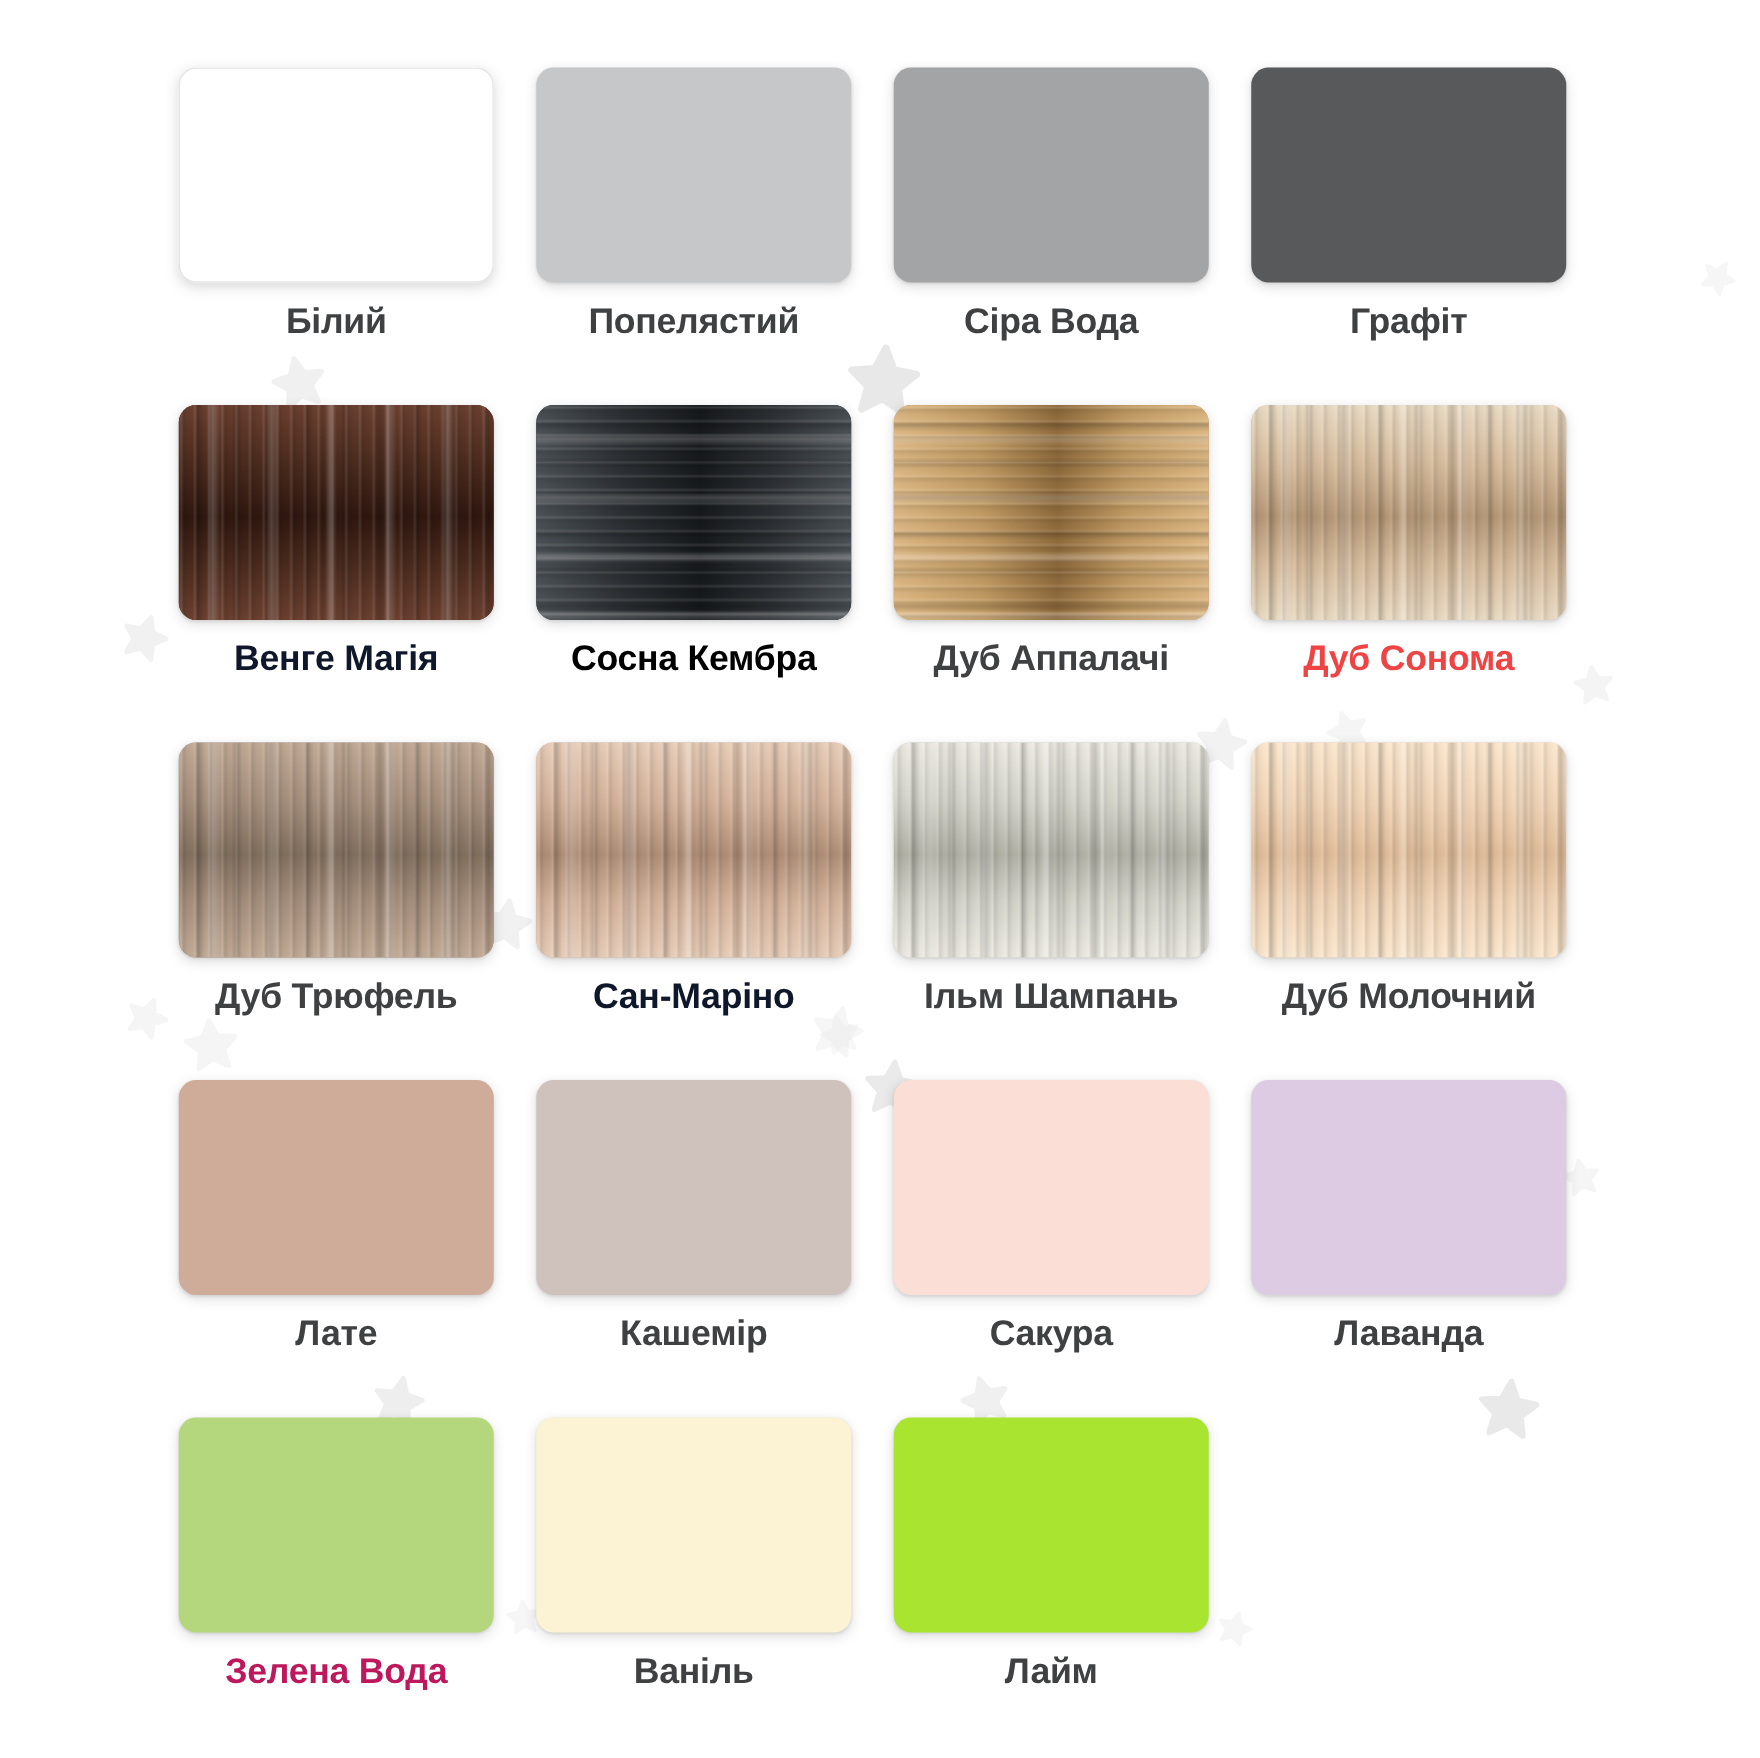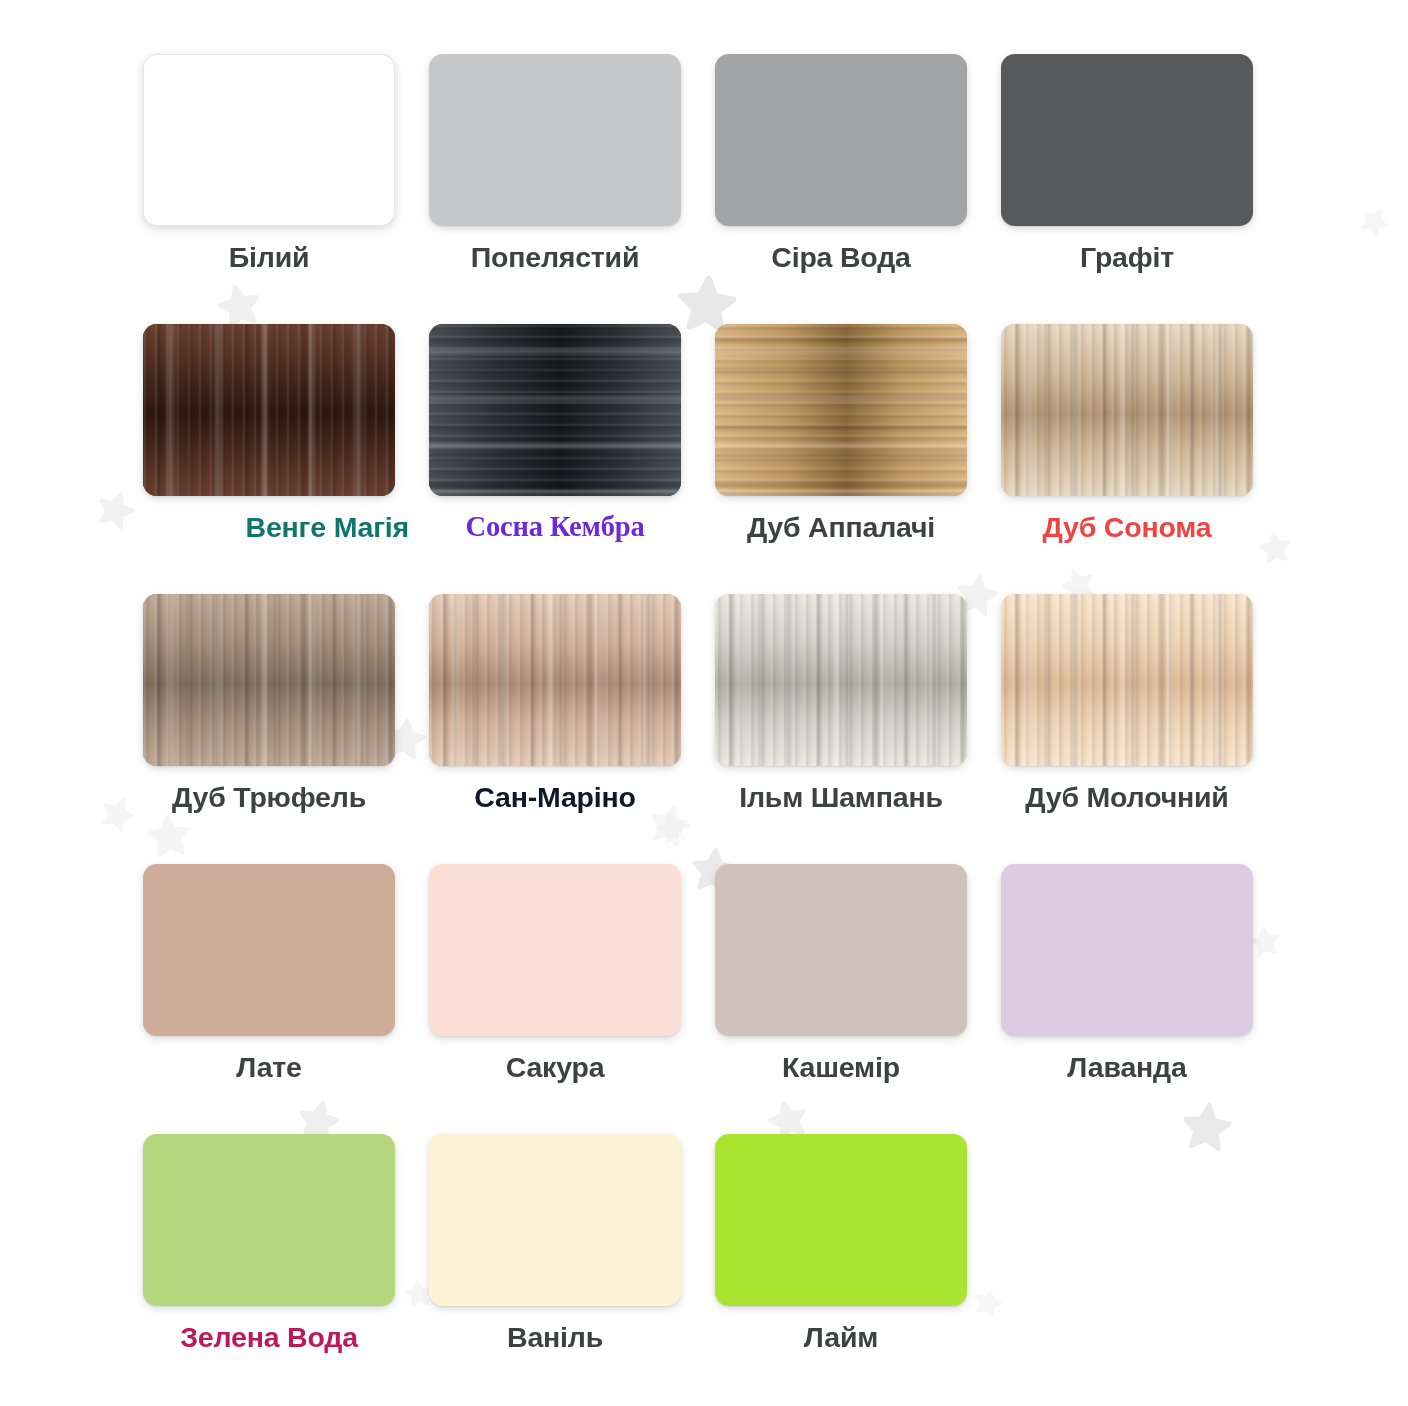--- a/index.html
+++ b/index.html
@@ -194,27 +194,27 @@
       <div class="swatch-label" style="color: rgb(63, 64, 66);">Сіра Вода</div>
     </div>
     <div class="swatch-cell">
       <div class="swatch-chip" style="background-color: rgb(88, 89, 91);"></div>
       <div class="swatch-label" style="color: rgb(63, 64, 66);">Графіт</div>
     </div>
     <div class="swatch-cell">
       <div class="swatch-chip" style="background-color: rgb(74, 42, 29);">
         <div class="chip-texture" style="background: repeating-linear-gradient(to right, rgba(255, 255, 255, 0) 0px, rgba(255, 255, 255, 0.1) 2px, rgba(0, 0, 0, 0.1) 4px, rgba(0, 0, 0, 0.03) 7px, rgba(255, 255, 255, 0) 11px), repeating-linear-gradient(to right, rgba(0, 0, 0, 0) 0px, rgba(0, 0, 0, 0) 13px, rgba(0, 0, 0, 0.13) 16px, rgba(0, 0, 0, 0) 21px, rgba(0, 0, 0, 0) 29px), repeating-linear-gradient(to right, rgba(255, 255, 255, 0) 0px, rgba(255, 255, 255, 0) 23px, rgba(255, 255, 255, 0.22) 27px, rgba(255, 255, 255, 0) 33px, rgba(255, 255, 255, 0) 47px), linear-gradient(rgb(107, 64, 48) 0%, rgb(74, 42, 29) 28%, rgb(47, 23, 15) 52%, rgb(74, 42, 29) 74%, rgb(107, 64, 48) 100%);"></div>
       </div>
-      <div class="swatch-label" style="color: #0f766e; text-align: right;">Венге Магія</div>
+      <div class="swatch-label" style="color: #0f172a;">Венге Магія</div>
     </div>
     <div class="swatch-cell">
       <div class="swatch-chip" style="background-color: rgb(43, 47, 51);">
         <div class="chip-texture" style="background: repeating-linear-gradient(rgba(255, 255, 255, 0) 0px, rgba(255, 255, 255, 0.1) 2px, rgba(0, 0, 0, 0.1) 4px, rgba(0, 0, 0, 0.03) 7px, rgba(255, 255, 255, 0) 11px), repeating-linear-gradient(rgba(0, 0, 0, 0) 0px, rgba(0, 0, 0, 0) 13px, rgba(0, 0, 0, 0.13) 16px, rgba(0, 0, 0, 0) 21px, rgba(0, 0, 0, 0) 29px), repeating-linear-gradient(rgba(255, 255, 255, 0) 0px, rgba(255, 255, 255, 0) 23px, rgba(255, 255, 255, 0.22) 27px, rgba(255, 255, 255, 0) 33px, rgba(255, 255, 255, 0) 47px), linear-gradient(to right, rgb(74, 80, 85) 0%, rgb(43, 47, 51) 28%, rgb(22, 25, 28) 52%, rgb(43, 47, 51) 74%, rgb(74, 80, 85) 100%);"></div>
       </div>
-      <div class="swatch-label" style="color: #6d28d9; font-family: Liberation Serif, serif;">Сосна Кембра</div>
+      <div class="swatch-label" style="color: #000000;">Сосна Кембра</div>
     </div>
     <div class="swatch-cell">
       <div class="swatch-chip" style="background-color: rgb(192, 154, 99);">
         <div class="chip-texture" style="background: repeating-linear-gradient(rgba(255, 255, 255, 0) 0px, rgba(255, 255, 255, 0.1) 2px, rgba(0, 0, 0, 0.1) 4px, rgba(0, 0, 0, 0.03) 7px, rgba(255, 255, 255, 0) 11px), repeating-linear-gradient(rgba(0, 0, 0, 0) 0px, rgba(0, 0, 0, 0) 13px, rgba(0, 0, 0, 0.13) 16px, rgba(0, 0, 0, 0) 21px, rgba(0, 0, 0, 0) 29px), repeating-linear-gradient(rgba(255, 255, 255, 0) 0px, rgba(255, 255, 255, 0) 23px, rgba(255, 255, 255, 0.22) 27px, rgba(255, 255, 255, 0) 33px, rgba(255, 255, 255, 0) 47px), linear-gradient(to right, rgb(220, 183, 131) 0%, rgb(192, 154, 99) 28%, rgb(142, 106, 60) 52%, rgb(192, 154, 99) 74%, rgb(220, 183, 131) 100%);"></div>
       </div>
       <div class="swatch-label" style="color: rgb(63, 64, 66);">Дуб Аппалачі</div>
     </div>
     <div class="swatch-cell">
       <div class="swatch-chip" style="background-color: rgb(213, 187, 156);">
         <div class="chip-texture" style="background: repeating-linear-gradient(to right, rgba(255, 255, 255, 0) 0px, rgba(255, 255, 255, 0.1) 2px, rgba(0, 0, 0, 0.1) 4px, rgba(0, 0, 0, 0.03) 7px, rgba(255, 255, 255, 0) 11px), repeating-linear-gradient(to right, rgba(0, 0, 0, 0) 0px, rgba(0, 0, 0, 0) 13px, rgba(0, 0, 0, 0.13) 16px, rgba(0, 0, 0, 0) 21px, rgba(0, 0, 0, 0) 29px), repeating-linear-gradient(to right, rgba(255, 255, 255, 0) 0px, rgba(255, 255, 255, 0) 23px, rgba(255, 255, 255, 0.22) 27px, rgba(255, 255, 255, 0) 33px, rgba(255, 255, 255, 0) 47px), linear-gradient(rgb(234, 219, 196) 0%, rgb(213, 187, 156) 28%, rgb(181, 152, 119) 52%, rgb(213, 187, 156) 74%, rgb(234, 219, 196) 100%);"></div>
@@ -243,28 +243,28 @@
       <div class="swatch-chip" style="background-color: rgb(240, 212, 182);">
         <div class="chip-texture" style="background: repeating-linear-gradient(to right, rgba(255, 255, 255, 0) 0px, rgba(255, 255, 255, 0.1) 2px, rgba(0, 0, 0, 0.1) 4px, rgba(0, 0, 0, 0.03) 7px, rgba(255, 255, 255, 0) 11px), repeating-linear-gradient(to right, rgba(0, 0, 0, 0) 0px, rgba(0, 0, 0, 0) 13px, rgba(0, 0, 0, 0.13) 16px, rgba(0, 0, 0, 0) 21px, rgba(0, 0, 0, 0) 29px), repeating-linear-gradient(to right, rgba(255, 255, 255, 0) 0px, rgba(255, 255, 255, 0) 23px, rgba(255, 255, 255, 0.22) 27px, rgba(255, 255, 255, 0) 33px, rgba(255, 255, 255, 0) 47px), linear-gradient(rgb(251, 231, 206) 0%, rgb(240, 212, 182) 28%, rgb(224, 189, 154) 52%, rgb(240, 212, 182) 74%, rgb(251, 231, 206) 100%);"></div>
       </div>
       <div class="swatch-label" style="color: rgb(63, 64, 66);">Дуб Молочний</div>
     </div>
     <div class="swatch-cell">
       <div class="swatch-chip" style="background-color: rgb(207, 171, 153);"></div>
       <div class="swatch-label" style="color: rgb(63, 64, 66);">Лате</div>
     </div>
     <div class="swatch-cell">
+      <div class="swatch-chip" style="background-color: rgb(207, 194, 189);"></div>
+      <div class="swatch-label" style="color: rgb(63, 64, 66);">Кашемір</div>
+    </div>
+    <div class="swatch-cell">
       <div class="swatch-chip" style="background-color: rgb(251, 223, 215);"></div>
       <div class="swatch-label" style="color: rgb(63, 64, 66);">Сакура</div>
     </div>
     <div class="swatch-cell">
-      <div class="swatch-chip" style="background-color: rgb(207, 194, 189);"></div>
-      <div class="swatch-label" style="color: rgb(63, 64, 66);">Кашемір</div>
-    </div>
-    <div class="swatch-cell">
       <div class="swatch-chip" style="background-color: rgb(221, 203, 228);"></div>
       <div class="swatch-label" style="color: rgb(63, 64, 66);">Лаванда</div>
     </div>
     <div class="swatch-cell">
       <div class="swatch-chip" style="background-color: rgb(180, 215, 126);"></div>
       <div class="swatch-label" style="color: #be185d;">Зелена Вода</div>
     </div>
     <div class="swatch-cell">
       <div class="swatch-chip" style="background-color: rgb(252, 243, 212);"></div>
       <div class="swatch-label" style="color: rgb(63, 64, 66);">Ваніль</div>

